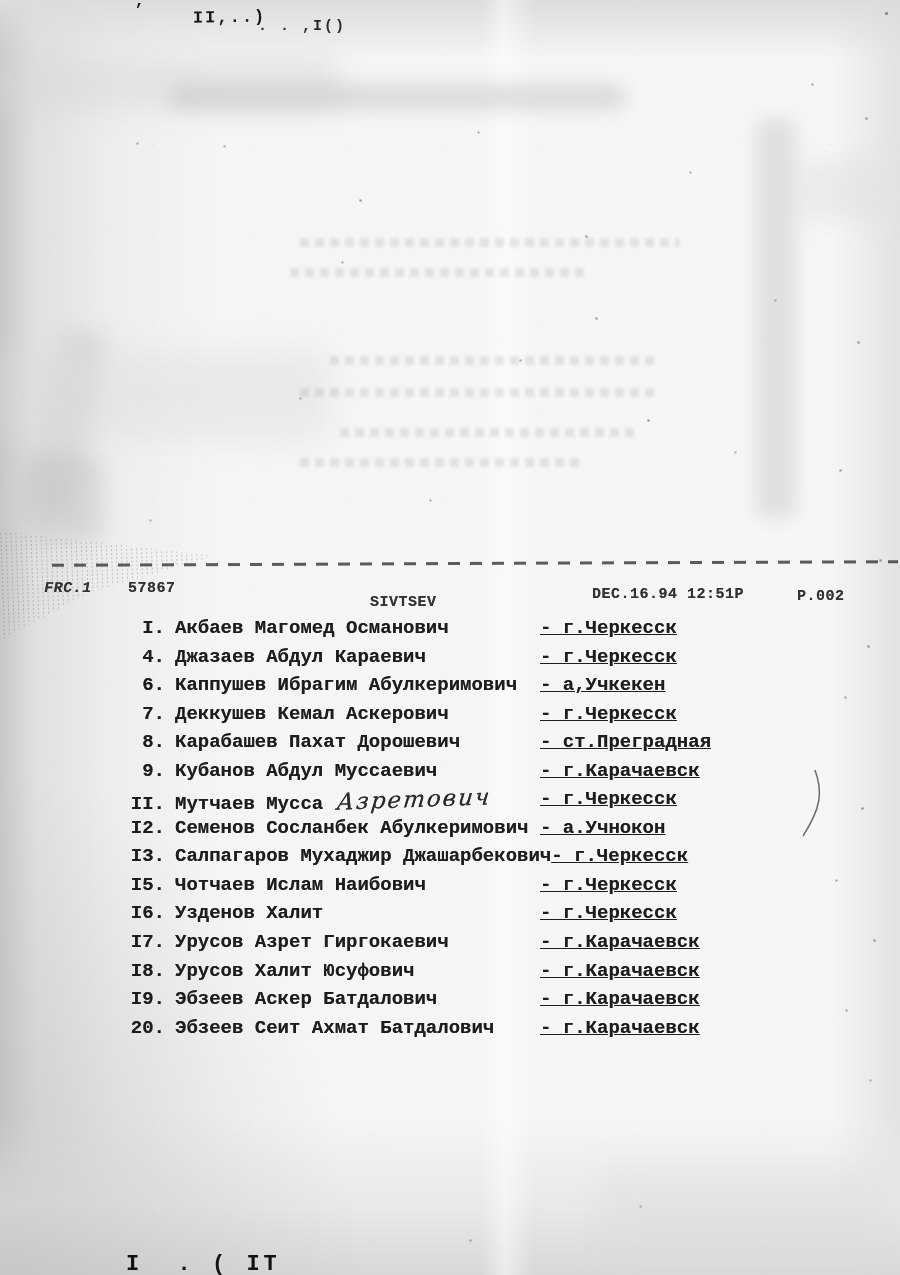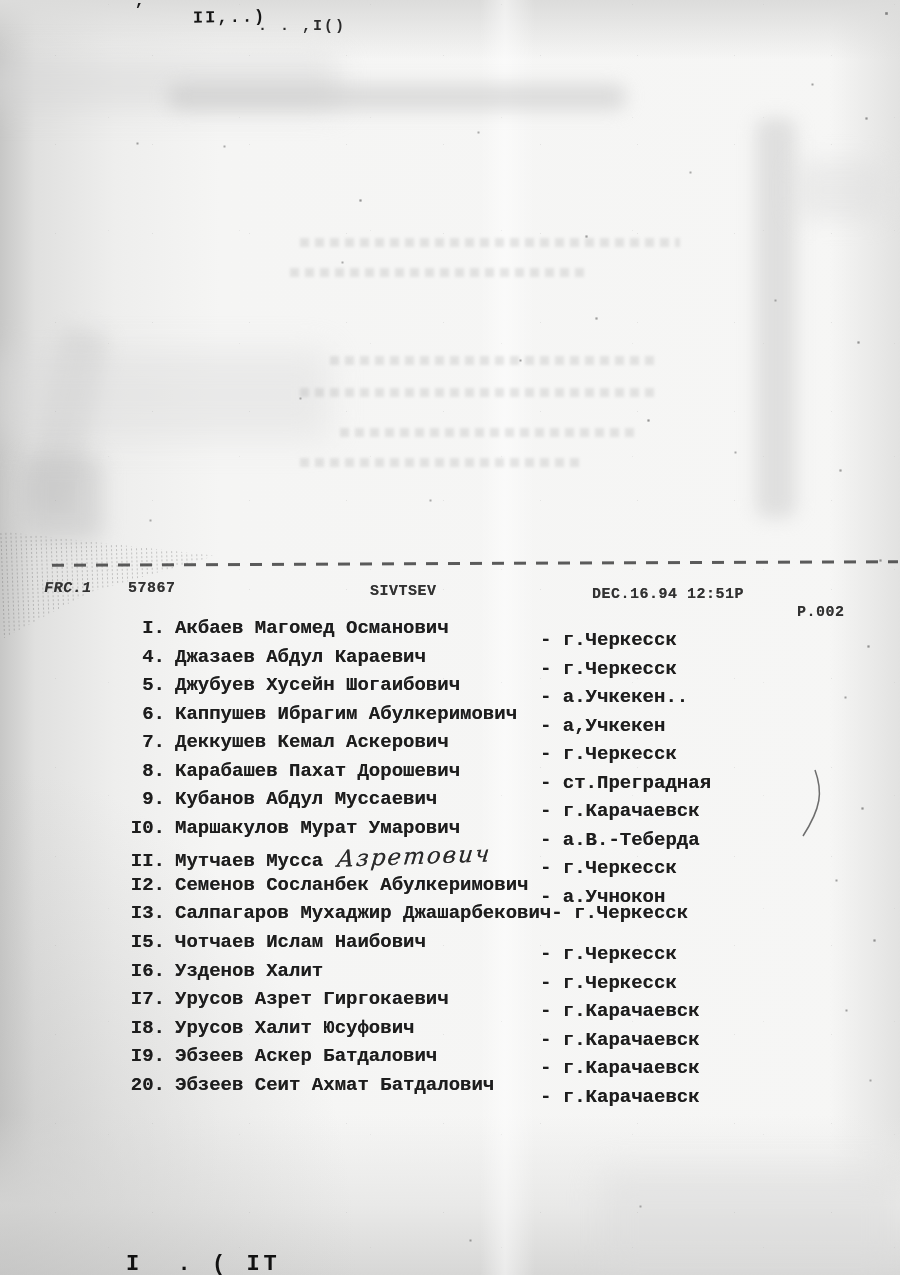--- a/index.html
+++ b/index.html
@@ -58,31 +58,31 @@
   .dashline{position:absolute;left:52px;top:562px;width:846px;height:3px;opacity:.85;
     background:repeating-linear-gradient(90deg,#3f3f3f 0 12px,transparent 12px 22px);
     transform:rotate(-.25deg);}
   
   .faxheader{position:absolute;left:0;top:578px;width:100%;height:26px;
     font-size:15px;font-weight:700;color:#323232;letter-spacing:.5px;
     text-shadow:0 0 .6px rgba(40,40,40,.6);}
   .faxheader span{position:absolute;white-space:pre;}
   .fh-frc{left:44px;top:2px;transform:skewX(-10deg);}
   .fh-code{left:128px;top:2px;}
-  .fh-sender{left:370px;top:5px;}
+  .fh-sender{left:370px;top:16px;}
   .fh-datetime{left:592px;top:8px;text-align:right;}
-  .fh-page{left:797px;top:26px;}
+  .fh-page{left:797px;top:10px;}
   
   .list{position:absolute;left:100px;top:617px;width:740px;
     font-size:19px;font-weight:700;color:#1d1d1d;
     text-shadow:0 0 .6px rgba(25,25,25,.65);}
   .row{position:relative;height:28.55px;white-space:pre;}
   .num{display:inline-block;width:65px;text-align:right;}
   .name{margin-left:10px;text-align:right;}
-  .loc{position:absolute;left:440px;top:12px;}
+  .loc{position:absolute;left:440px;top:0;text-decoration:underline;}
   .loc.attached{position:static;margin-left:0;}
   .hw{display:inline-block;margin-left:14px;
     font-family:"DejaVu Serif",serif;font-style:italic;font-weight:400;
     font-size:23px;letter-spacing:2px;color:#2a2a2a;
     transform:rotate(-2deg) skewX(-8deg);position:relative;top:-2px;
     text-shadow:0 0 .4px rgba(30,30,30,.7);}
   
   .tfrag{position:absolute;font-weight:700;color:#161616;white-space:pre;}
   .tf1{left:134px;top:2px;font-size:16px;}
   .tf2{left:193px;top:8px;font-size:17px;letter-spacing:2px;transform:rotate(-1deg);}
@@ -125,26 +125,24 @@
     <span class="fh-frc">FRC.1</span>
     <span class="fh-code">57867</span>
     <span class="fh-sender">SIVTSEV</span>
     <span class="fh-datetime">DEC.16.94 12:51P</span>
     <span class="fh-page">P.002</span>
   </div>
 
   <div class="list">
       <div class="row"><span class="num">I.</span><span class="name">Акбаев Магомед Османович</span><span class="loc">- г.Черкесск</span></div>
       <div class="row"><span class="num">4.</span><span class="name">Джазаев Абдул Караевич</span><span class="loc">- г.Черкесск</span></div>
-      <div class="row"><span class="num">5.</span><span class="name">Джубуев Хусейн Шогаибович</span><span class="loc">- а.Учкекен..</span></div>
       <div class="row"><span class="num">6.</span><span class="name">Каппушев Ибрагим Абулкеримович</span><span class="loc">- а,Учкекен</span></div>
       <div class="row"><span class="num">7.</span><span class="name">Деккушев Кемал Аскерович</span><span class="loc">- г.Черкесск</span></div>
       <div class="row"><span class="num">8.</span><span class="name">Карабашев Пахат Дорошевич</span><span class="loc">- ст.Преградная</span></div>
       <div class="row"><span class="num">9.</span><span class="name">Кубанов Абдул Муссаевич</span><span class="loc">- г.Карачаевск</span></div>
-      <div class="row"><span class="num">I0.</span><span class="name">Маршакулов Мурат Умарович</span><span class="loc">- а.В.-Теберда</span></div>
       <div class="row"><span class="num">II.</span><span class="name">Мутчаев Мусса</span><span class="hw">Азретович</span><span class="loc">- г.Черкесск</span></div>
       <div class="row"><span class="num">I2.</span><span class="name">Семенов Сосланбек Абулкеримович</span><span class="loc">- а.Учнокон</span></div>
       <div class="row"><span class="num">I3.</span><span class="name">Салпагаров Мухаджир Джашарбекович</span><span class="loc attached">- г.Черкесск</span></div>
       <div class="row"><span class="num">I5.</span><span class="name">Чотчаев Ислам Наибович</span><span class="loc">- г.Черкесск</span></div>
       <div class="row"><span class="num">I6.</span><span class="name">Узденов Халит</span><span class="loc">- г.Черкесск</span></div>
       <div class="row"><span class="num">I7.</span><span class="name">Урусов Азрет Гиргокаевич</span><span class="loc">- г.Карачаевск</span></div>
       <div class="row"><span class="num">I8.</span><span class="name">Урусов Халит Юсуфович</span><span class="loc">- г.Карачаевск</span></div>
       <div class="row"><span class="num">I9.</span><span class="name">Эбзеев Аскер Батдалович</span><span class="loc">- г.Карачаевск</span></div>
       <div class="row"><span class="num">20.</span><span class="name">Эбзеев Сеит Ахмат Батдалович</span><span class="loc">- г.Карачаевск</span></div>
     </div>

